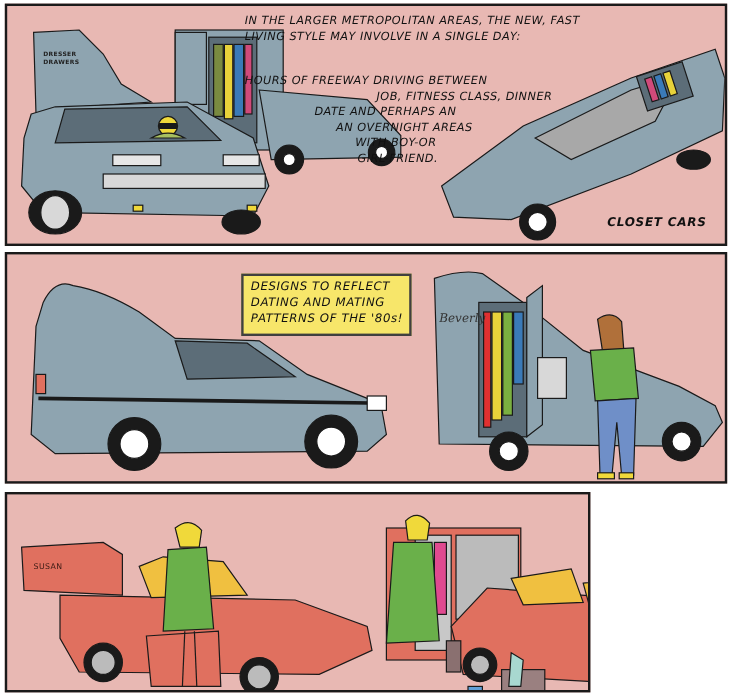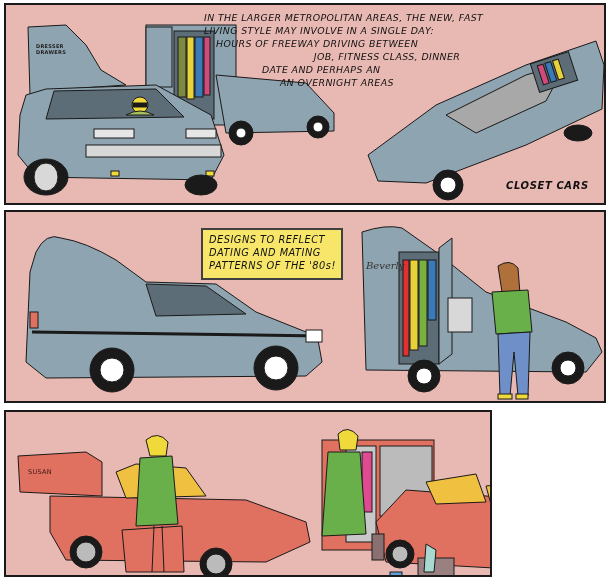--- a/index.html
+++ b/index.html
@@ -7,21 +7,21 @@
   .panel{position:absolute;background:#e8b8b3;border:2px solid #1a1a1a;box-sizing:border-box;overflow:hidden;}
   #p1{left:4px;top:3px;width:602px;height:202px;}
   #p2{left:4px;top:210px;width:602px;height:193px;}
   #p3{left:4px;top:410px;width:488px;height:167px;}
   .art{position:absolute;left:0;top:0;}
   .caption{position:absolute;font-family:"DejaVu Sans",sans-serif;font-style:italic;font-size:9.4px;line-height:13px;color:#111;letter-spacing:0.4px;text-align:center;white-space:nowrap;}
   .cap1{left:198px;top:6px;width:330px;}
   .cap1 .ln{display:block;}
   .cap1 .l0{text-align:left;padding-left:0px;}
   .cap1 .l1{text-align:left;padding-left:0px;}
-  .cap1 .l2{text-align:left;padding-left:12px;}
+  .cap1 .l2{text-align:left;margin-top:24px;}
   .cap1 .l3{text-align:center;padding-left:36px;}
   .cap1 .l4{text-align:left;padding-left:58px;}
   .cap1 .l5{text-align:left;padding-left:76px;}
   .cap1 .l6{text-align:left;padding-left:92px;}
   .cap1 .l7{text-align:left;padding-left:94px;}
   .title-tag{position:absolute;left:500px;top:175px;font-family:"DejaVu Sans",sans-serif;font-style:italic;font-weight:bold;font-size:10px;letter-spacing:0.6px;color:#111;}
   .yellow-box{position:absolute;left:195px;top:16px;width:142px;height:52px;background:#f7e66a;border:2px solid #404040;box-sizing:border-box;padding:3px 6px;}
   .yellow-box span{display:block;font-family:"DejaVu Sans",sans-serif;font-style:italic;font-size:9.8px;line-height:13px;letter-spacing:0.5px;color:#111;white-space:nowrap;}
   .small-label{position:absolute;font-family:"DejaVu Sans",sans-serif;font-size:5px;font-weight:bold;color:#222;letter-spacing:0.3px;line-height:6px;}
   .name-label{position:absolute;font-family:"DejaVu Serif",serif;font-style:italic;font-size:10px;color:#333;}
@@ -81,20 +81,22 @@
     <div>DRESSER</div>
     <div>DRAWERS</div>
   </div>
   <div class="caption cap1">
     <span class="ln l0">IN THE LARGER METROPOLITAN AREAS, THE NEW, FAST</span>
     <span class="ln l1">LIVING STYLE MAY INVOLVE IN A SINGLE DAY:</span>
     <span class="ln l2">HOURS OF FREEWAY DRIVING BETWEEN</span>
     <span class="ln l3">JOB, FITNESS CLASS, DINNER</span>
     <span class="ln l4">DATE AND PERHAPS AN</span>
     <span class="ln l5">AN OVERNIGHT AREAS</span>
+    <span class="ln l6">WITH BOY-OR</span>
+    <span class="ln l7">GIRL-FRIEND.</span>
   </div>
   <div class="title-tag">CLOSET CARS</div>
 </div>
 
 <div class="panel" id="p2">
   <svg class="art" width="602" height="193" viewBox="0 0 602 193">
 
     <g stroke="#1a1a1a" stroke-width="1">
       <path d="M30 40 Q40 20 55 26 Q80 30 110 48 L140 70 L210 72 L250 100 L300 120 L312 128 L316 150 L300 164 L40 166 L20 150 L24 60 Z" fill="#8ea4b0"></path>
       <path d="M140 72 L200 74 L240 102 L150 104 Z" fill="#5c6d78"></path>

